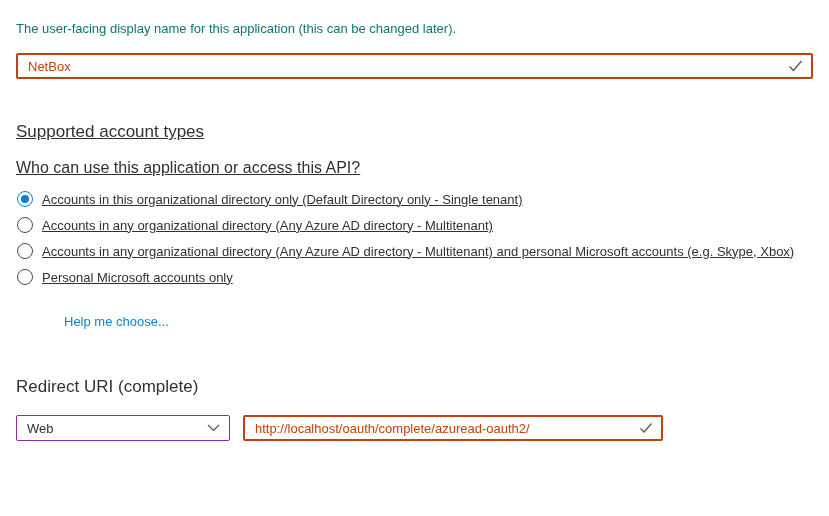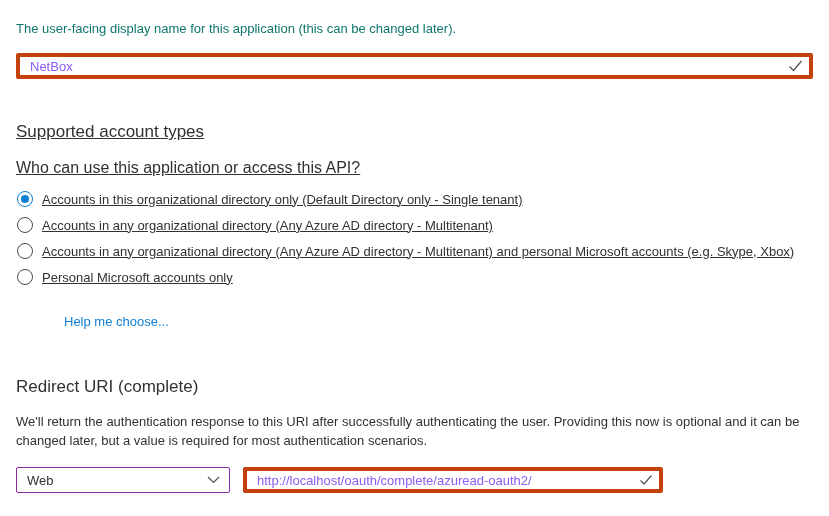--- a/index.html
+++ b/index.html
@@ -31,25 +31,25 @@
     line-height: 18px;
     color: #0f766e;
     margin-top: 10px;
   }
 
   
   .input-wrap { position: relative; }
   .text-input {
     width: 100%;
     height: 26px;
-    border: 4px solid #c2410c;
+    border: 2px solid #c2410c;
     border-radius: 2px;
     font-family: "Liberation Sans", "DejaVu Sans", sans-serif;
     font-size: 13px;
-    color: #8b5cf6;
+    color: #c2410c;
     padding: 0 30px 0 10px;
     outline: none;
     background: #fff;
   }
   .input-check {
     position: absolute;
     right: 10px;
     top: 50%;
     transform: translateY(-50%);
     display: flex;
@@ -178,21 +178,20 @@
       <div class="radio-row">
         <span class="radio-outer"></span>
         <span class="radio-label">Personal Microsoft accounts only</span>
       </div>
     </div>
     <a class="help-link">Help me choose...</a>
   </div>
 
   <div class="redirect-section">
     <div class="section-heading">Redirect URI (complete)</div>
-    <div class="redirect-desc">We'll return the authentication response to this URI after successfully authenticating the user. Providing this now is optional and it can be changed later, but a value is required for most authentication scenarios.</div>
     <div class="redirect-controls">
       <div class="platform-select">
         <span>Web</span>
         <span class="select-chevron">
           <svg width="13" height="9" viewBox="0 0 13 9">
               <path d="M1 1.5 L6.5 7 L12 1.5" stroke="#555555" stroke-width="1.2" fill="none"></path>
             </svg>
         </span>
       </div>
       <div class="input-wrap uri-input-wrap">

